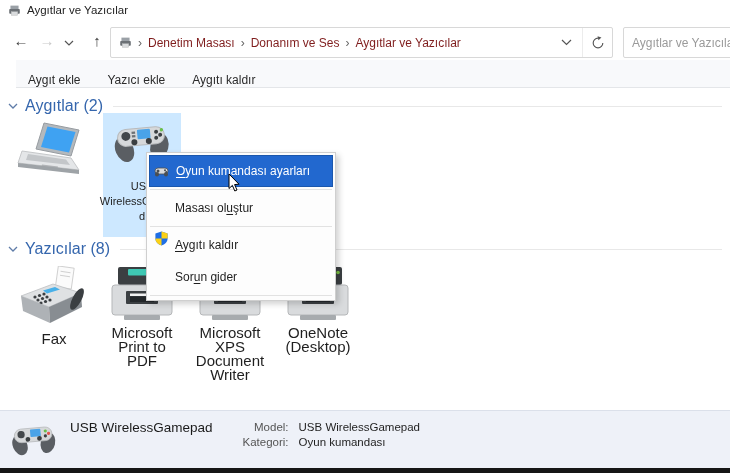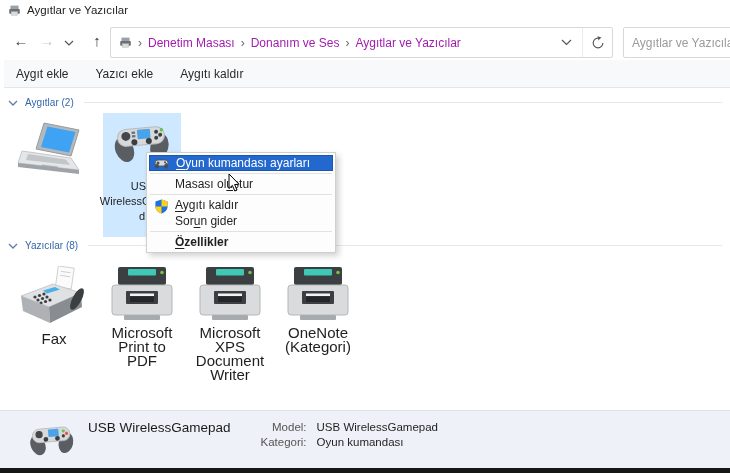--- a/index.html
+++ b/index.html
@@ -16,66 +16,66 @@
   
   .navrow { position:absolute; left:0; top:22px; right:0; height:38px; }
   .navbtns { position:absolute; left:8px; top:0; height:36px; display:flex; align-items:center; }
   .navbtn { width:26px; text-align:center; font-size:15px; color:#3d3d3d; cursor:default; }
   .navbtn.disabled { color:#c9c9c9; }
   .navbtn.small { width:18px; }
   .addrbar { position:absolute; left:110px; top:5px; width:503px; height:31px;
     border:1px solid #d8d8d8; border-radius:2px; background:#fff;
     display:flex; align-items:center; padding-left:8px; }
   .crumb-sep { color:#666; margin:0 6px; font-size:12px; }
-  .crumb { color:#a21caf; white-space:nowrap; }
+  .crumb { color:#7f1d1d; white-space:nowrap; }
   .addr-right { margin-left:auto; display:flex; align-items:center; height:100%; }
   .addr-chevron { padding:0 10px; display:flex; align-items:center; }
   .refresh-btn { width:30px; height:100%; display:flex; align-items:center; justify-content:center;
     border-left:1px solid #ececec; }
   .searchbox { position:absolute; left:623px; top:5px; width:150px; height:31px;
     border:1px solid #d8d8d8; border-radius:2px; background:#fff; padding:0 8px;
     font-family:inherit; font-size:12px; color:#1f1f1f; outline:none; }
   .searchbox::placeholder { color:#9a9a9a; }
   
-  .toolbar { position:absolute; left:4px; top:60px; right:0; height:28px;
+  .toolbar { position:absolute; left:16px; top:60px; right:0; height:28px;
     background:var(--toolbar-bg,#f8f9fb); border-bottom:1px solid #e4e6e9;
-    display:flex; align-items:center; padding-left:12px; gap:27px; }
+    display:flex; align-items:flex-end; padding-left:12px; gap:27px; }
   .toolbar .tbtn { color:#2a2a2a; cursor:default; }
   
   .sechead { position:absolute; left:8px; right:8px; display:flex; align-items:center; }
   .sechead .chev { margin-right:7px; display:flex; }
-  .sechead .lbl { color:var(--section-header,#3566ad); font-size:10px; white-space:nowrap; }
+  .sechead .lbl { color:var(--section-header,#3566ad); font-size:16px; white-space:nowrap; }
   .sechead .rule { flex:1; border-top:1px solid #e8e8e8; margin-left:10px; }
   
   .tile { position:absolute; display:flex; flex-direction:column; align-items:center; }
   .tile-laptop { left:10px; top:112px; width:88px; height:124px; padding-top:8px; }
   .tile-gamepad { left:103px; top:113px; width:78px; height:124px;
     background:var(--selection-bg,#cde8ff); padding-top:7px; }
   .tile-label { margin-top:13px; font-size:11px; line-height:15px; text-align:center;
     white-space:nowrap; color:#1f1f1f; }
   
   .printers { position:absolute; left:10px; top:262px; display:flex; }
   .ptile { width:88px; height:110px; display:flex; flex-direction:column; align-items:center; padding-top:4px; }
   .ptile .plabel { margin-top:2px; font-size:15px; line-height:14px; text-align:center; color:#1f1f1f; }
   
   .ctxmenu { position:absolute; left:146px; top:152px; width:190px; background:#fdfdfd;
     border:1px solid #cfcfcf; box-shadow:3px 3px 6px rgba(0,0,0,.18); padding:2px; z-index:20; }
-  .mi { height:16px; display:flex; align-items:center; padding-left:26px; position:relative;
+  .mi { height:32px; display:flex; align-items:center; padding-left:26px; position:relative;
     color:#1f1f1f; white-space:nowrap; cursor:default; }
   .mi.hl { background:var(--menu-highlight,#2268cf); border:1px solid var(--menu-highlight-border,#1b57ad);
     color:#fff; padding-left:4px; }
   .mi.hl .mico { position:static; margin-right:7px; }
   .mi .mico { position:absolute; left:5px; top:2px; display:flex; }
   .mi.bold { font-weight:bold; }
   .msep { border-top:1px solid #e2e2e2; margin:2px 1px; height:0; }
   .key { text-decoration:underline; text-underline-offset:2px; }
   
   .details { position:absolute; left:0; right:0; top:410px; height:58px;
     background:var(--details-bg,#eef1f8); border-top:1px solid #dbe0ea;
-    display:flex; align-items:flex-start; padding:8px 0 0 28px; }
+    display:flex; align-items:flex-start; padding:8px 0 0 10px; }
   .details .dtitle { margin-left:12px; margin-top:1px; font-size:13.5px; color:#1a1a1a; }
   .dgrid { margin-left:14px; margin-top:2px; display:grid;
     grid-template-columns:62px auto; column-gap:10px; row-gap:3px; font-size:11.5px; }
   .dgrid .dl { text-align:right; color:#555; }
   .dgrid .dv { color:#1f1f1f; }
   .bottomstrip { position:absolute; left:0; right:0; bottom:0; height:5px; background:#161616; }
   .cursor { position:absolute; left:228px; top:174px; z-index:30; }
 </style>
 </head>
 <body>
@@ -278,21 +278,21 @@
         <circle cx="57" cy="6.5" r="1.8" fill="#7ac143"></circle>
         <rect x="7" y="19" width="60" height="30" rx="3" fill="#d9dbdd" stroke="#b5b7b9" stroke-width="1"></rect>
         <rect x="21" y="25" width="32" height="13" rx="1" fill="#3b3f42"></rect>
         <rect x="25" y="27.5" width="24" height="2.5" fill="#f2f2f2"></rect>
         <rect x="25" y="30.5" width="24" height="5.5" fill="#23272a"></rect>
         <rect x="19" y="49" width="36" height="5" rx="1" fill="#a7abae"></rect>
       </svg>
     </span>
     <div class="plabel">
       <div>OneNote</div>
-        <div>(Kategori)</div>
+        <div>(Desktop)</div>
     </div>
   </div>
 </div>
 
 <div class="ctxmenu">
   <div class="mi hl">
     <span class="mico">
       <svg width="15" height="11" viewBox="0 0 15 11">
           <rect x="1" y="2" width="13" height="6" rx="3" fill="#d9dadc" stroke="#4a4e52" stroke-width="0.8"></rect>
           <circle cx="4" cy="5" r="1.5" fill="#4a4e52"></circle>
@@ -316,23 +316,20 @@
         <path d="M8 0.5 L14.5 2.6 V8 H8 Z" fill="#fcd116"></path>
         <path d="M8 8 H1.5 C1.5 11.8 4.5 14.4 8 15.5 Z" fill="#fcd116"></path>
       </svg>
     </span>
     <span><span class="key">A</span><span>ygıtı kaldır</span></span>
   </div>
   <div class="mi">
     <span><span>Sor</span><span class="key">u</span><span>n gider</span></span>
   </div>
   <div class="msep"></div>
-  <div class="mi bold">
-    <span><span class="key">Ö</span><span>zellikler</span></span>
-  </div>
 </div>
 
 <span class="cursor">
   <svg width="13" height="19" viewBox="0 0 13 19">
       <polygon points="1,0 1,14.5 4.4,11.4 6.8,17 9,16 6.6,10.6 11,10.2" fill="#fff" stroke="#000" stroke-width="1"></polygon>
     </svg>
 </span>
 
 <div class="details">
   <span style="display:flex;margin-top:2px">

